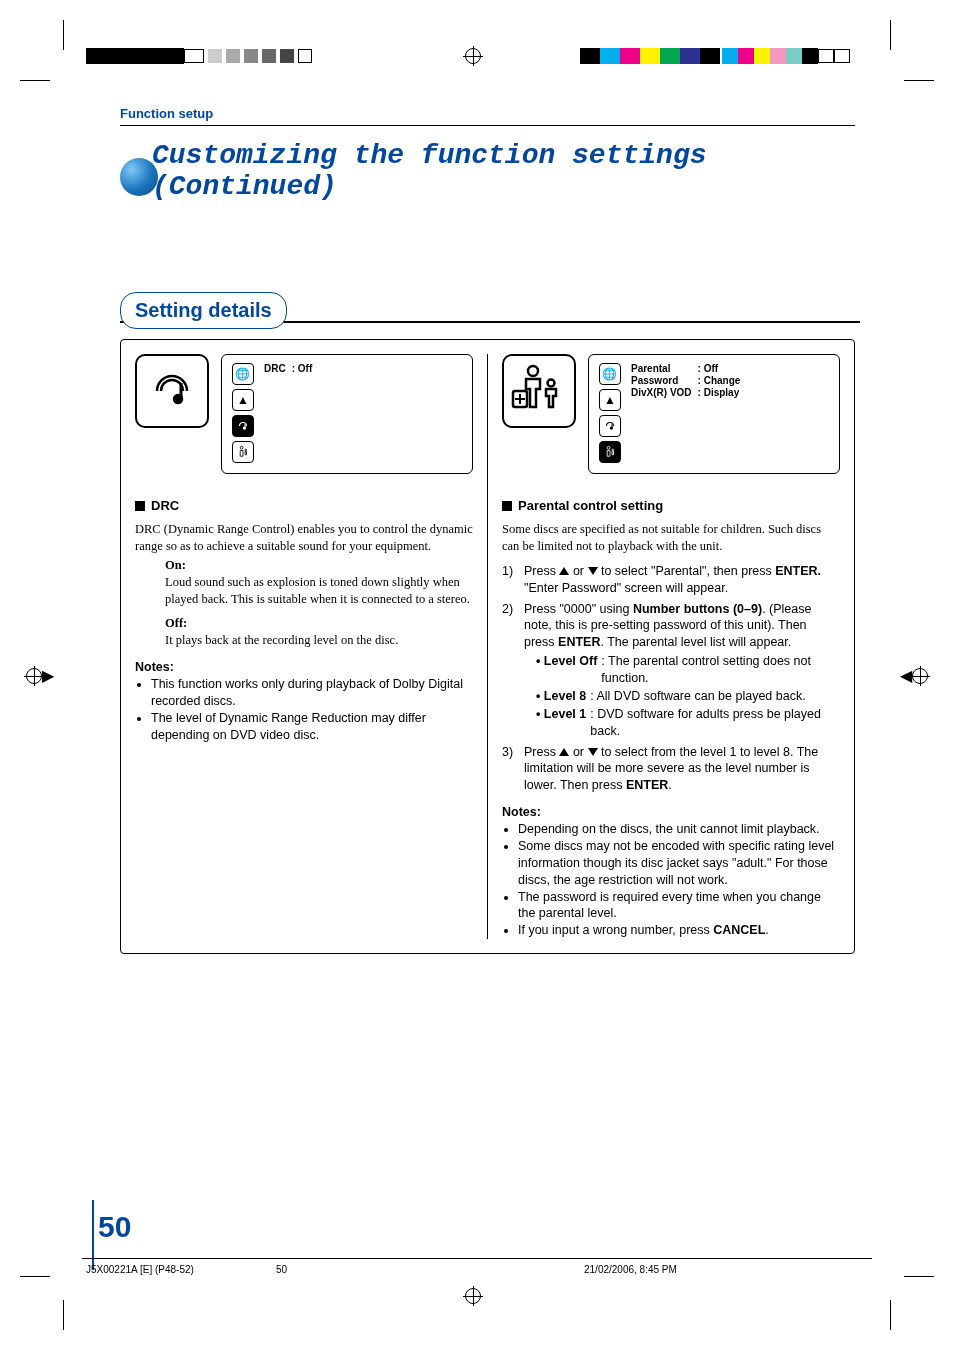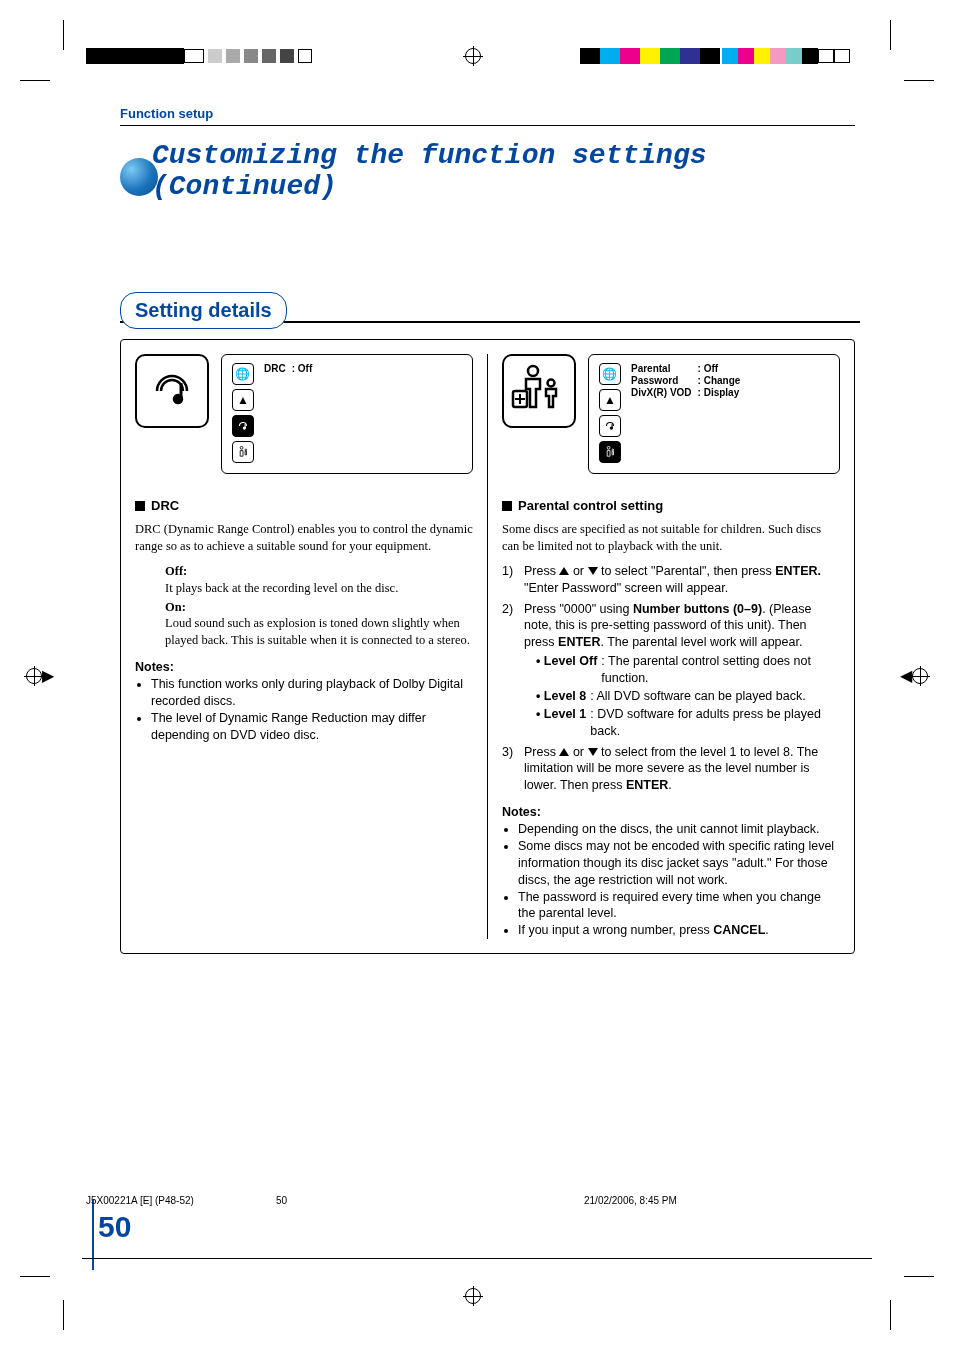--- a/index.html
+++ b/index.html
@@ -146,21 +146,21 @@
     position:absolute; left:98px; top:1210px;
     font-size:30px; font-weight:bold; color:#00479d;
   }
   .vbar-left {
     position:absolute; left:92px; top:1200px; width:2px; height:70px; background:#00479d;
   }
   .footer-line {
     position:absolute; left:82px; top:1258px; width:790px; height:1px; background:#000;
   }
   .footer-text {
-    position:absolute; top:1195px; font-size:10px; color:#000;
+    position:absolute; top:1264px; font-size:10px; color:#000;
   }
 
   
   .parental-svg { width:60px; height:60px; }
 </style>
 </head>
 <body>
 
 <div class="page-outer">
 
@@ -277,22 +277,22 @@
           </div>
         </div>
 
         <div class="block-h">
             <span class="sq"></span>
             <span>DRC</span>
           </div>
         <div class="body-text">
           <p>DRC (Dynamic Range Control) enables you to control the dynamic range so as to achieve a suitable sound for your equipment.</p>
           <div class="indent">
+            <p style="margin-top:-6px;"><b>On:</b><br><span>Loud sound such as explosion is toned down slightly when played back. This is suitable when it is connected to a stereo.</span></p>
             <p><b>Off:</b><br><span>It plays back at the recording level on the disc.</span></p>
-            <p style="margin-top:-6px;"><b>On:</b><br><span>Loud sound such as explosion is toned down slightly when played back. This is suitable when it is connected to a stereo.</span></p>
           </div>
           <div class="notes-label">Notes:</div>
           <ul class="bullets">
             <li>This function works only during playback of Dolby Digital recorded discs.</li>
             <li>The level of Dynamic Range Reduction may differ depending on DVD video disc.</li>
           </ul>
         </div>
       </div>
 
       <div class="col-divider"></div>
@@ -360,21 +360,21 @@
             <span class="sq"></span>
             <span>Parental control setting</span>
           </div>
         <div class="body-text">
           <p>Some discs are specified as not suitable for children. Such discs can be limited not to playback with the unit.</p>
           <ol class="num">
             <li>
               <span>Press </span><span class="tri-up"></span><span> or </span><span class="tri-down"></span><span> to select "Parental", then press </span><b>ENTER.</b><span> "Enter Password" screen will appear.</span>
             </li>
             <li>
-              <span>Press "0000" using </span><b>Number buttons (0–9)</b><span>. (Please note, this is pre-setting password of this unit). Then press </span><b>ENTER</b><span>. The parental level work will appear.</span>
+              <span>Press "0000" using </span><b>Number buttons (0–9)</b><span>. (Please note, this is pre-setting password of this unit). Then press </span><b>ENTER</b><span>. The parental level list will appear.</span>
               <ul class="sub-bullets">
                 <li>
                     <span class="lbl">• Level Off</span>
                     <span>: The parental control setting does not function.</span>
                   </li>
                 <li>
                     <span class="lbl">• Level 8</span>
                     <span>:   All DVD software can be played back.</span>
                   </li>
                 <li>

